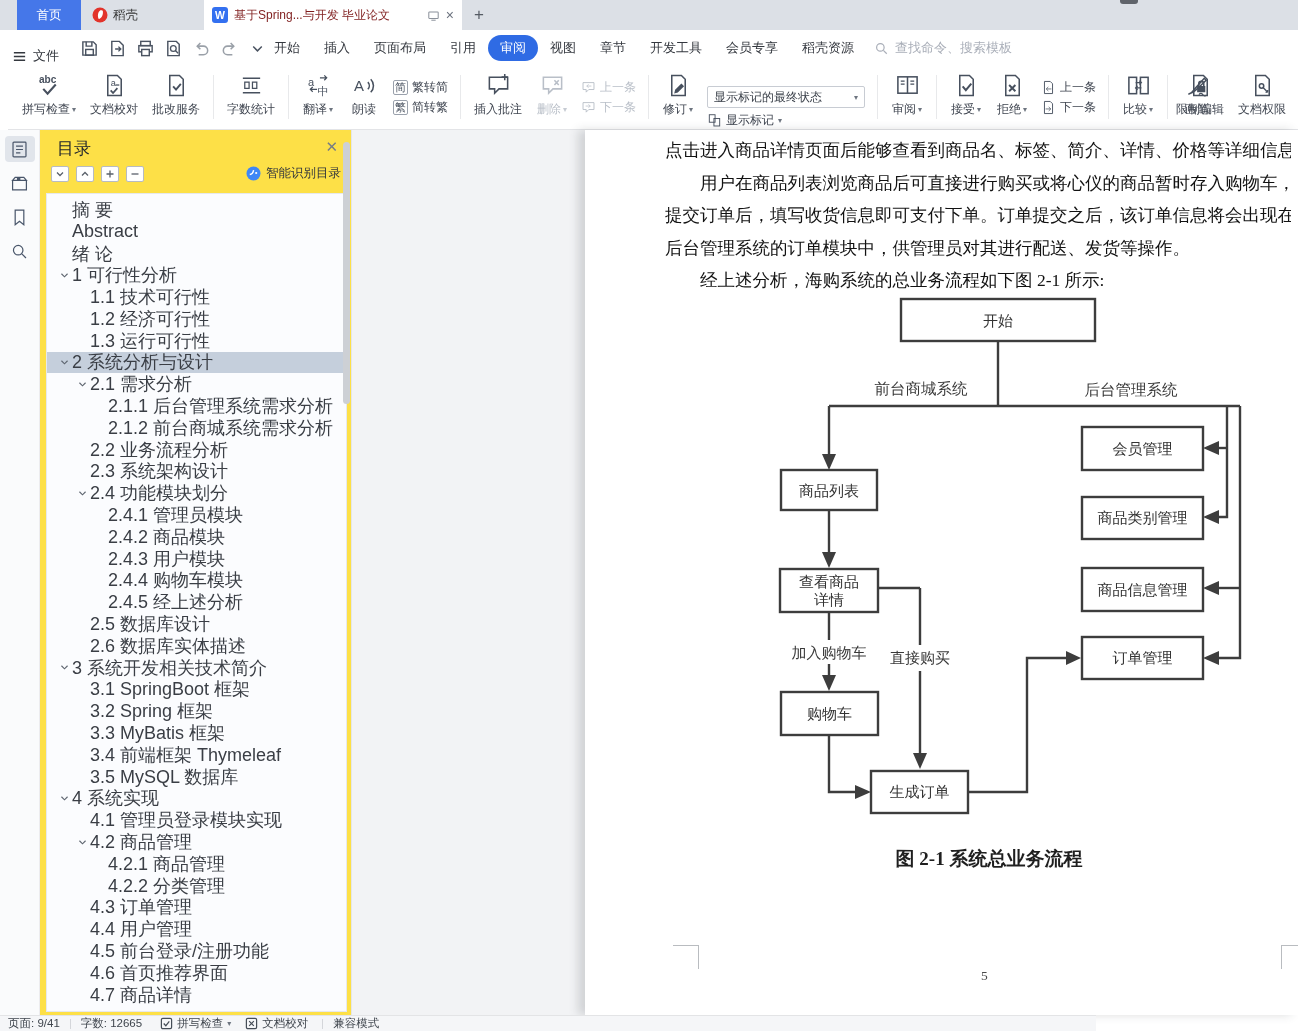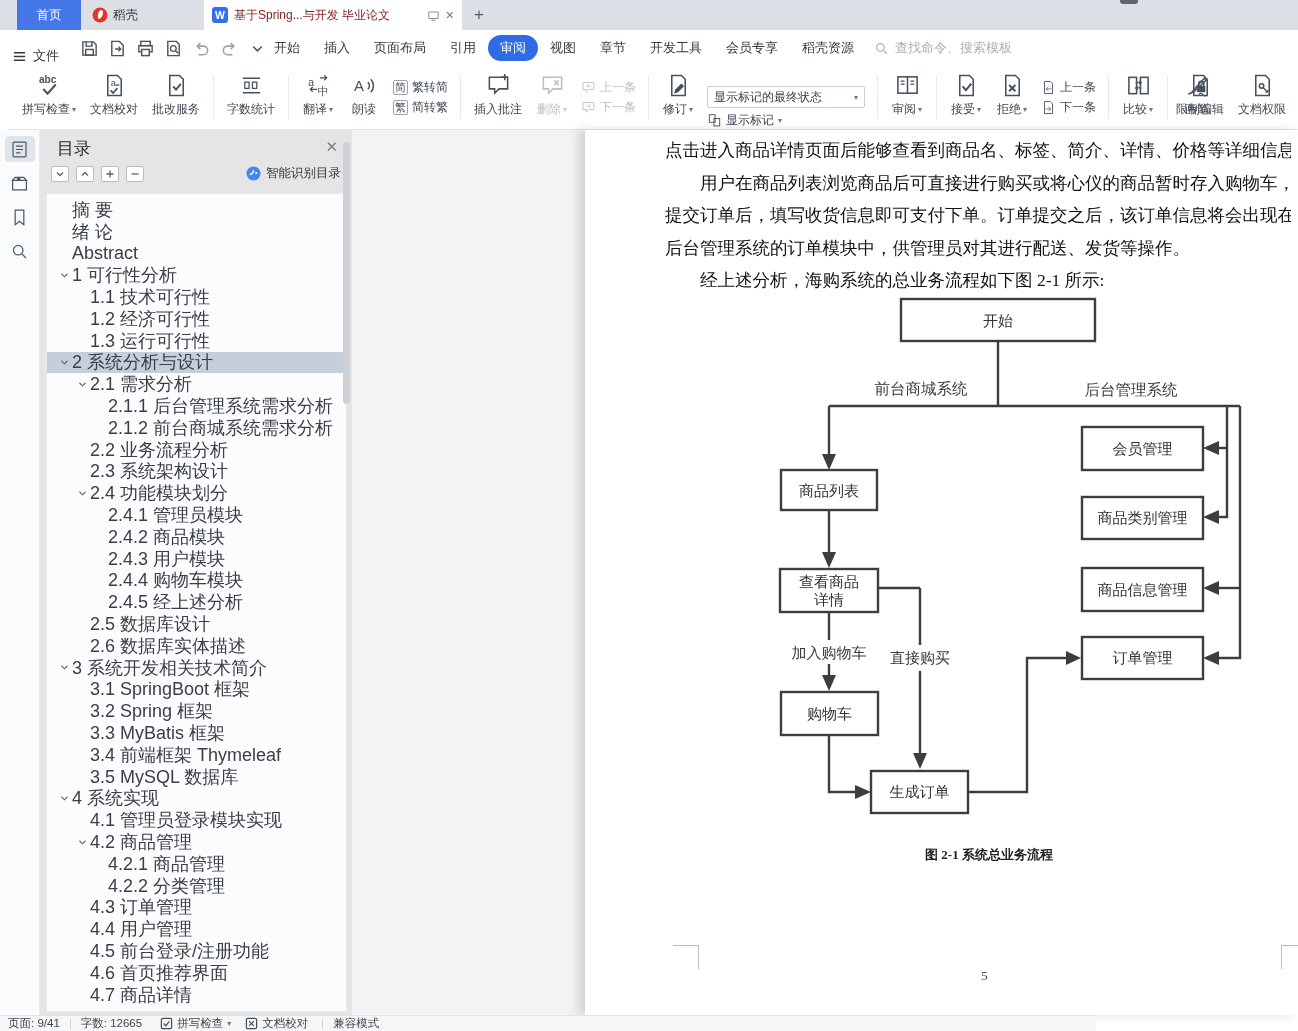--- a/index.html
+++ b/index.html
@@ -55,21 +55,21 @@
   .cglyph { font-size:11px; border:1px solid #9aa1ac; border-radius:2px; padding:0 1px; line-height:13px; color:#47505e; }
   .mstack { display:flex; flex-direction:column; justify-content:flex-end; gap:4px; padding:0 6px; }
   .combo { width:158px; height:22px; border:1px solid #c8ccd3; border-radius:2px; display:flex; align-items:center;
     font-size:12px; color:#3c424b; padding:0 6px; justify-content:space-between; }
 
   
   .rail { position:absolute; left:0; top:130px; width:40px; height:885px; background:#fafbfc; border-right:1px solid #ececef; }
   .rail-item { width:30px; height:26px; margin:6px auto 8px auto; display:flex; align-items:center; justify-content:center; border-radius:4px; }
   .rail-item.active { background:#e1e5eb; }
 
-  .toc-panel { position:absolute; left:40px; top:130px; width:312px; height:885px; background:#e5e5e5; border-right:1px solid #e4e6e9;text-decoration:underline; }
+  .toc-panel { position:absolute; left:40px; top:130px; width:312px; height:885px; background:#fde047; border-right:1px solid #e4e6e9;text-decoration:underline; }
   .toc-title { position:absolute; left:17px; top:7px; font-size:17px; color:#22262c; }
   .toc-close { position:absolute; right:13px; top:8px; font-size:15px; color:#767c86; }
   .toc-controls { position:absolute; left:11px; top:36px; display:flex; gap:7px; }
   .tcbtn { width:18px; height:16px; border:1px solid #b7bbc2; border-radius:2px; display:flex; align-items:center; justify-content:center; background:#fff; }
   .toc-ai { position:absolute; right:10px; top:35px; display:flex; align-items:center; gap:5px; font-size:12.5px; color:#33373d; }
   .toc-tree { position:absolute; left:6px; right:4px; top:63px; bottom:3px; border:1px solid #e7e9ec;
     background:#fbfcfe; overflow:hidden; padding-top:5px; }
   .trow { height:21.8px; display:flex; align-items:center; font-size:18px; color:#3a3e45; white-space:nowrap; }
   .trow.sel { background:#c5cfdc; }
   .tchev { width:15px; flex:none; display:flex; justify-content:center; }
@@ -80,21 +80,21 @@
     box-shadow:-7px 0 9px rgba(60,64,72,0.18); }
 
   .doc-text { position:absolute; left:80px; top:4px; width:626px;
     font-family:"Liberation Serif","DejaVu Serif",serif; font-size:17.5px; color:#121212; }
   .doc-line { height:32.5px; line-height:32.5px; white-space:nowrap; overflow:hidden; }
   .doc-line.just { text-align:justify; text-align-last:justify; }
   .doc-line.ind { text-indent:35px; }
 
   .flowchart { position:absolute; left:0; top:160px; }
   .fig-caption { position:absolute; left:404px; top:716px; transform:translateX(-50%); white-space:nowrap;
-    font-family:"Liberation Serif","DejaVu Serif",serif; font-weight:bold; font-size:13px; color:#1f1f1f; }
+    font-family:"Liberation Serif","DejaVu Serif",serif; font-weight:bold; font-size:19px; color:#1f1f1f; }
   .mark-l { position:absolute; left:88px; top:815px; width:26px; height:24px; border-top:1px solid #b9bcc0; border-right:1px solid #b9bcc0; }
   .mark-r { position:absolute; left:696px; top:815px; width:17px; height:24px; border-top:1px solid #b9bcc0; border-left:1px solid #b9bcc0; }
   .pageno { position:absolute; left:396px; top:838px; font-family:"Liberation Serif","DejaVu Serif",serif; font-size:13.5px; color:#4a4a4a; }
 
   
   .statusbar { position:absolute; left:0; top:1015px; width:1096px; height:16px; background:#f5f6f8;
     border-top:1px solid #e3e4e6; display:flex; align-items:center; font-size:11.5px; color:#3f454d; }
   .sseg { display:flex; align-items:center; gap:4px; white-space:nowrap; }
   .ssep { width:1px; height:10px; background:#d4d6da; margin:0 10px; }
 </style>
@@ -530,25 +530,25 @@
     </span>
     <span>智能识别目录</span>
   </div>
   <div class="toc-tree" id="toc-tree">
       <div class="trow" style="padding-left: 10px;">
         <span class="tchev"></span>
         <span>摘 要</span>
       </div>
       <div class="trow" style="padding-left: 10px;">
         <span class="tchev"></span>
+        <span>Abstract</span>
+      </div>
+      <div class="trow" style="padding-left: 10px;">
+        <span class="tchev"></span>
         <span>绪 论</span>
-      </div>
-      <div class="trow" style="padding-left: 10px;">
-        <span class="tchev"></span>
-        <span>Abstract</span>
       </div>
       <div class="trow" style="padding-left: 10px;">
         <span class="tchev">
           <svg width="9" height="7" viewBox="0 0 10 8" fill="none" stroke="#5f6670" stroke-width="1.3">
             <path d="M1.5 2l3.5 3.5L8.5 2"></path>
           </svg>
         </span>
         <span>1 可行性分析</span>
       </div>
       <div class="trow" style="padding-left: 28px;">

